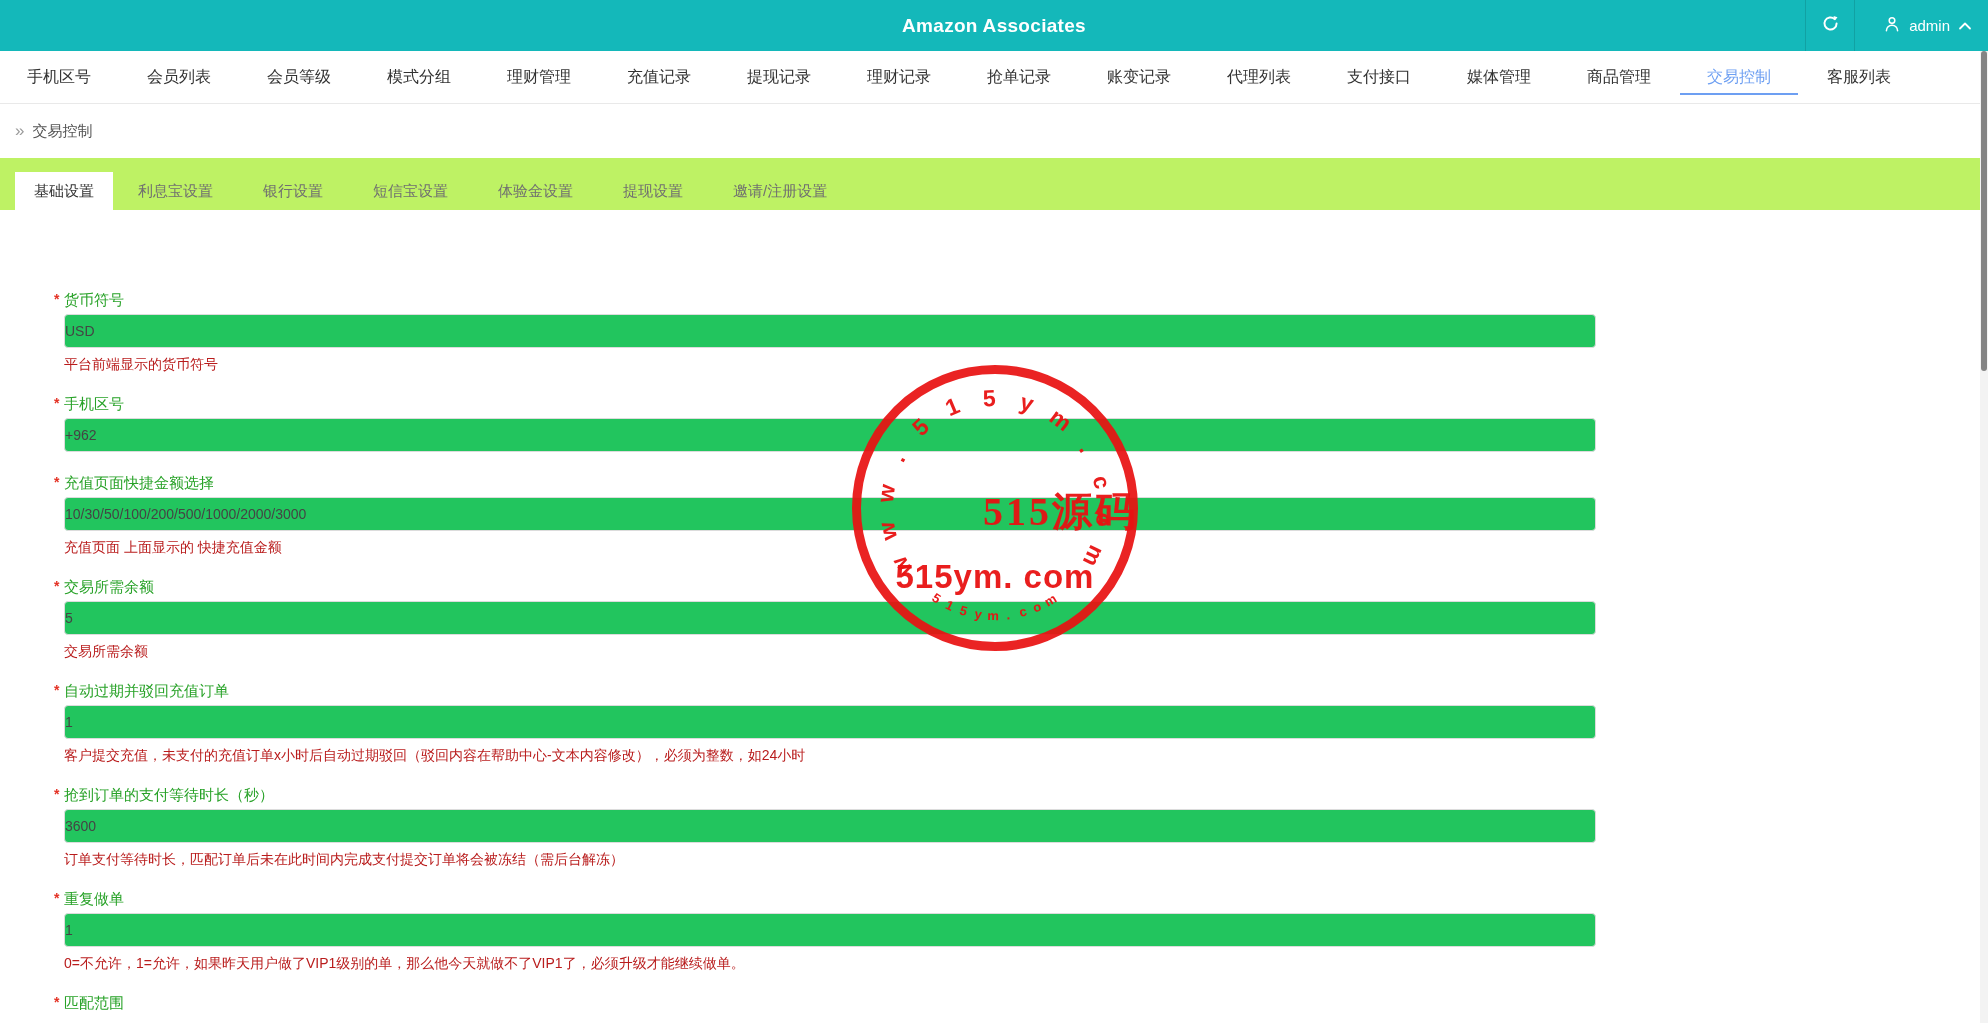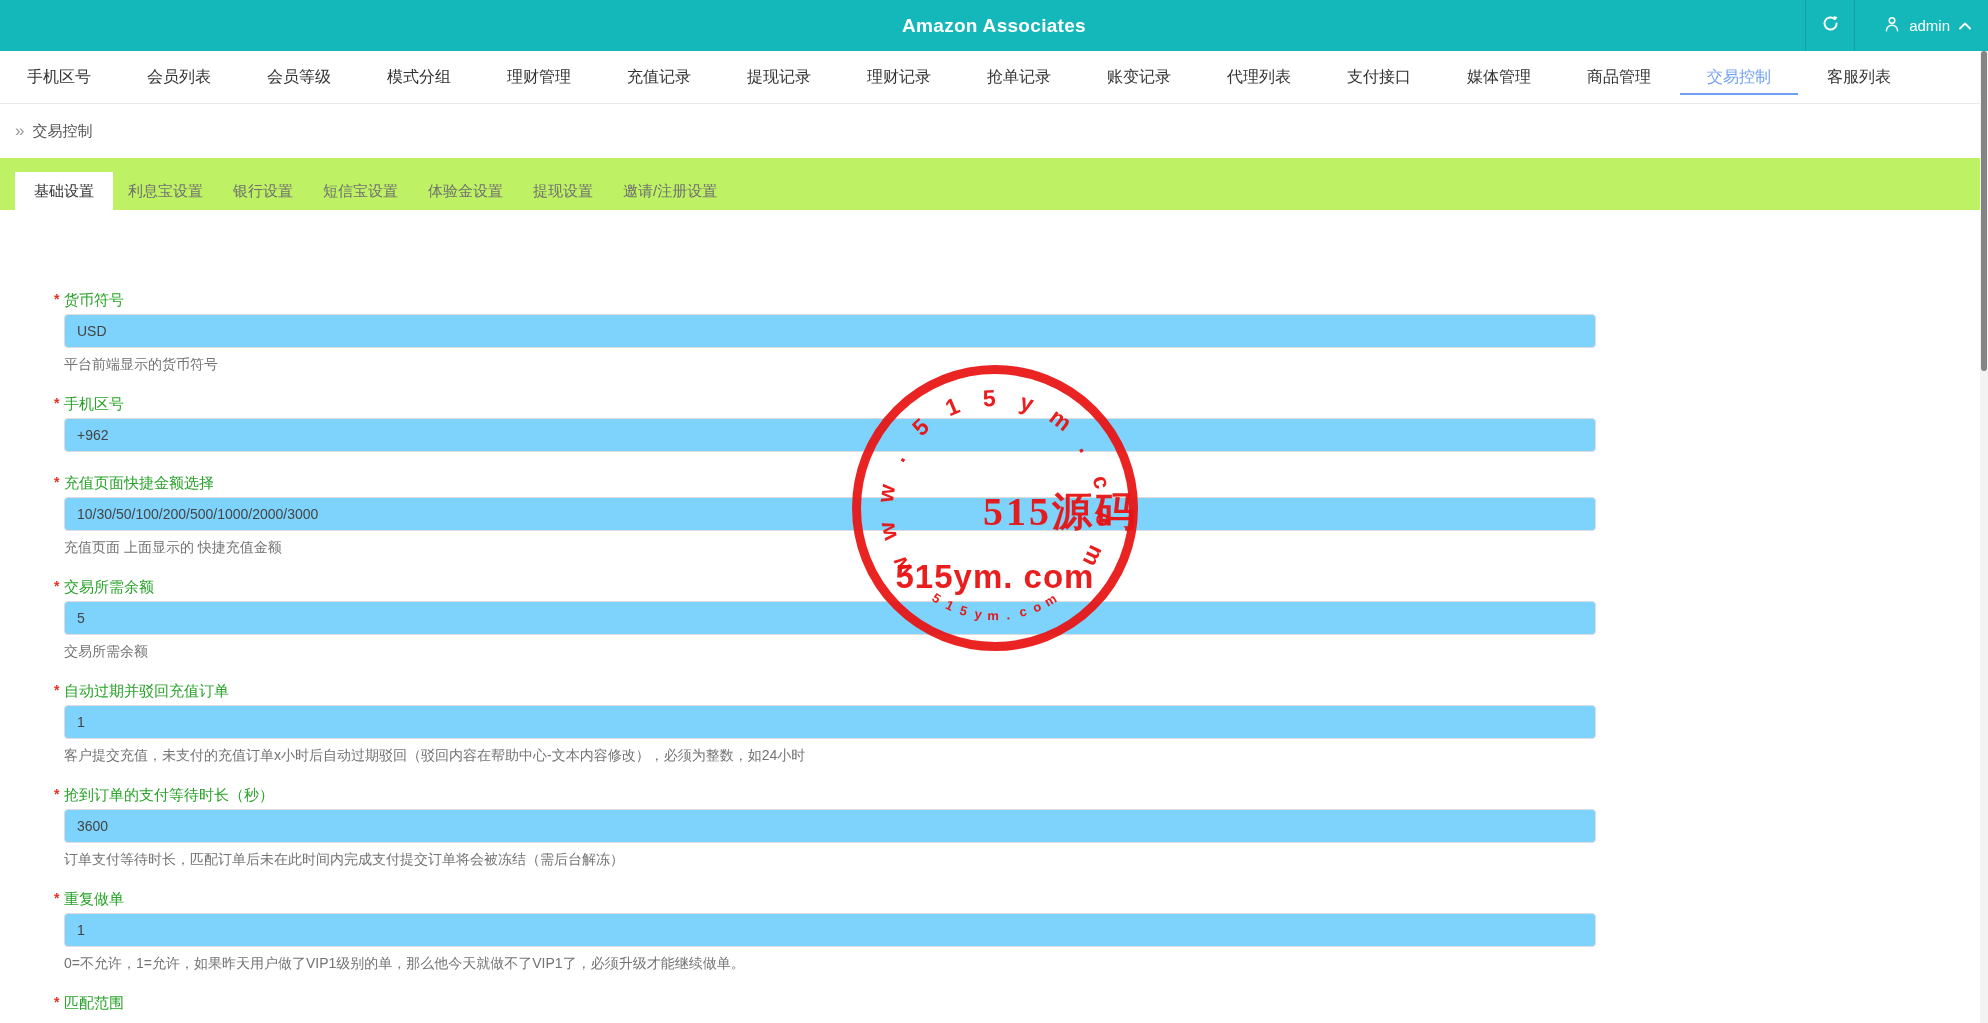--- a/index.html
+++ b/index.html
@@ -60,44 +60,44 @@
 }
 .bc-sep { color:#9a9a9a; font-size:17px; margin-right:8px; }
 
 
 .tabs-area {
   position:absolute; top:158px; left:0; width:1988px; height:52px;
   background:#bef264;
 }
 .tabs { position:absolute; left:15px; bottom:0; height:38px; display:flex; }
 .tab {
-  padding:0 15px; line-height:38px; font-size:15px; color:#707070;
+  padding:0 25px; line-height:38px; font-size:15px; color:#707070;
   white-space:nowrap; cursor:pointer;
 }
 .tab.active { background:#fff; color:#333; padding:0 19px; }
 
 
 .content {
   position:absolute; top:210px; left:0; width:1988px; height:813px;
   background:#fff; padding:80px 0 0 64px; overflow:hidden;
 }
 .field { margin-bottom:21px; }
 .field-label {
   position:relative; width:fit-content; font-size:15px; color:#28a228;
   line-height:20px; margin-bottom:4px;
 }
 .req { position:absolute; left:-10px; top:-1px; color:#e43225; font-size:14px; font-weight:bold; }
 .field-input {
   display:block; width:1532px; height:34px;
   border:1px solid #dcdcdc; border-radius:4px;
-  padding:0 12px; font-size:14px; color:#444;
+  padding:0 0; font-size:14px; color:#444;
   font-family:"Liberation Sans","DejaVu Sans",sans-serif;
-  outline:none; background:#7dd3fc;
-}
-.field-hint { margin-top:7px; font-size:14px; color:#737373; line-height:18px; }
+  outline:none; background:#22c55e;
+}
+.field-hint { margin-top:7px; font-size:14px; color:#b91c1c; line-height:18px; }
 
 
 .stamp {
   position:absolute; left:852px; top:365px; width:286px; height:286px;
   border:9px solid rgba(232,18,18,.93); border-radius:50%;
   z-index:40; pointer-events:none;
 }
 .stamp-layer { position:absolute; left:-9px; top:-9px; width:286px; height:286px; }
 .stamp-center {
   position:absolute; left:0; top:119px; width:100%; text-align:right;

